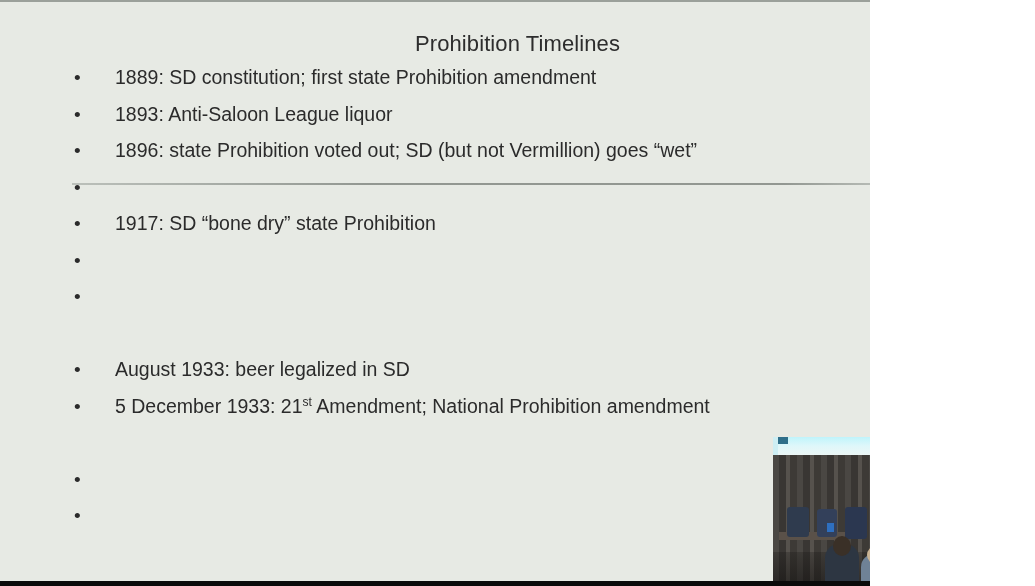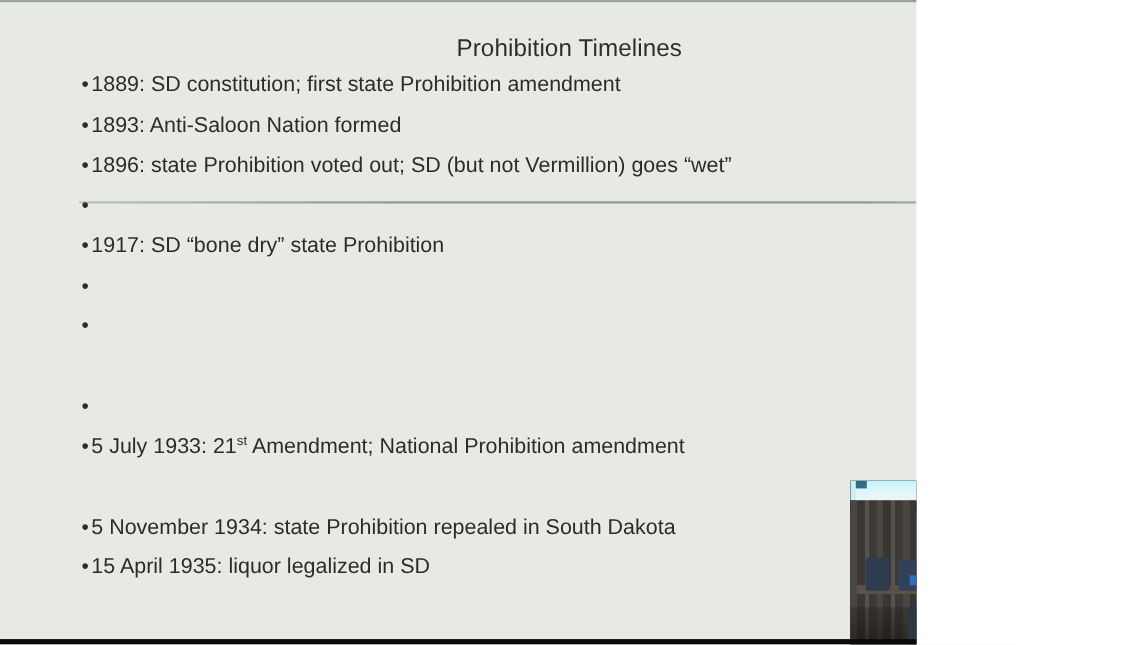--- a/index.html
+++ b/index.html
@@ -13,20 +13,21 @@
     overflow: hidden;
     font-family: "Liberation Sans", sans-serif;
   }
 
   #slide {
     position: relative;
     width: 833px;
     height: 586px;
     background: #e7eae4;
     overflow: hidden;
+    padding-left: 37px;
   }
 
   
   .top-rule {
     position: absolute;
     top: 0;
     left: 0;
     width: 1035px;
     height: 2px;
     background: #9ba09a;
@@ -79,20 +80,21 @@
   }
   .bullet-mark {
     width: 9px;
     flex: 0 0 9px;
     font-size: 19px;
     line-height: 1;
     color: #2b2b2b;
   }
   .bullet-text {
     white-space: pre;
+    margin-left: 32px;
   }
   .bullet-text sup {
     font-size: .62em;
     vertical-align: super;
     line-height: 0;
   }
   .spacer-row {
     height: 36.5px;
   }
 
@@ -390,21 +392,21 @@
 
   <div class="bullets">
 
     <div class="bullet-row">
       <span class="bullet-mark">•</span>
       <span class="bullet-text">1889: SD constitution; first state Prohibition amendment</span>
     </div>
 
     <div class="bullet-row">
       <span class="bullet-mark">•</span>
-      <span class="bullet-text">1893: Anti-Saloon Nation formed</span>
+      <span class="bullet-text">1893: Anti-Saloon League liquor</span>
     </div>
 
     <div class="bullet-row">
       <span class="bullet-mark">•</span>
       <span class="bullet-text">1896: state Prohibition voted out; SD (but not Vermillion) goes “wet”</span>
     </div>
 
     <div class="bullet-row">
       <span class="bullet-mark">•</span>
     </div>
@@ -419,37 +421,36 @@
     </div>
 
     <div class="bullet-row">
       <span class="bullet-mark">•</span>
     </div>
 
     <div class="spacer-row"></div>
 
     <div class="bullet-row">
       <span class="bullet-mark">•</span>
-    </div>
-
-    <div class="bullet-row">
-      <span class="bullet-mark">•</span>
-      <span class="bullet-text"><span>5 July 1933: 21</span><sup>st</sup><span> Amendment; National Prohibition amendment</span></span>
+      <span class="bullet-text">August 1933: beer legalized in SD</span>
+    </div>
+
+    <div class="bullet-row">
+      <span class="bullet-mark">•</span>
+      <span class="bullet-text"><span>5 December 1933: 21</span><sup>st</sup><span> Amendment; National Prohibition amendment</span></span>
     </div>
 
     <div class="spacer-row"></div>
 
     <div class="bullet-row">
       <span class="bullet-mark">•</span>
-      <span class="bullet-text">5 November 1934: state Prohibition repealed in South Dakota</span>
-    </div>
-
-    <div class="bullet-row">
-      <span class="bullet-mark">•</span>
-      <span class="bullet-text">15 April 1935: liquor legalized in SD</span>
+    </div>
+
+    <div class="bullet-row">
+      <span class="bullet-mark">•</span>
     </div>
 
   </div>
 
   <div class="video-overlay">
     <div class="vo-inner">
 
       <div class="proj-wide"></div>
       <div class="proj-screen"></div>
       <div class="proj-screen-b"></div>

